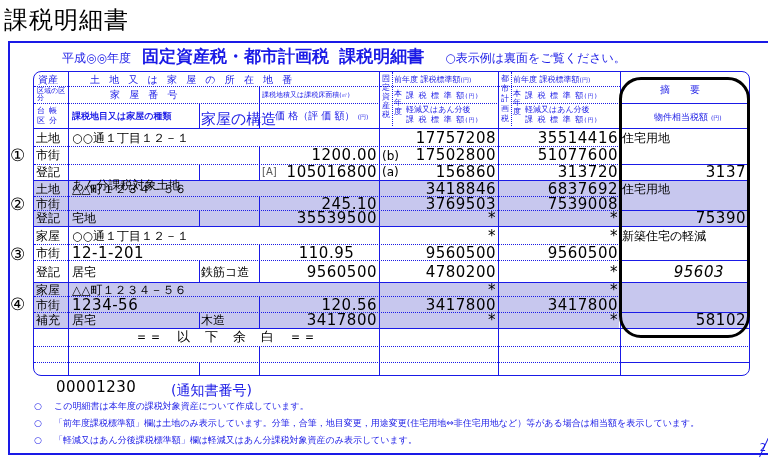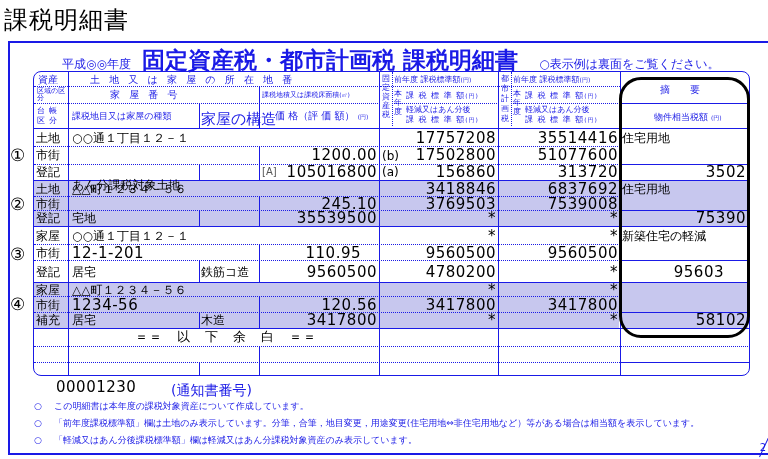--- a/index.html
+++ b/index.html
@@ -4,21 +4,21 @@
 <style>
   * { box-sizing: border-box; margin: 0; padding: 0; }
   html, body { width: 768px; height: 459px; background: #ffffff; overflow: hidden; }
   body { position: relative; font-family: "DejaVu Sans", sans-serif; color: #000; }
 
   .page-heading { position: absolute; left: 4px; top: 4px; font-size: 24px; font-family: "DejaVu Sans", sans-serif; letter-spacing: 1px; }
 
   .doc { position: absolute; left: 8px; top: 41px; width: 762px; height: 414px; border: 2px solid #1a1ae6; border-right: none; }
   .doc-title-row { position: absolute; left: 54px; top: 4px; height: 24px; white-space: nowrap; color: #1a1ae6; }
   .doc-title-year { font-size: 12px; }
-  .doc-title-main { font-size: 23px; font-weight: bold; margin-left: 6px; }
+  .doc-title-main { font-size: 17px; font-weight: bold; margin-left: 6px; font-family: Liberation Mono, monospace; }
   .doc-title-note { font-size: 12px; margin-left: 16px; }
   .hline { position: absolute; height: 0; border-top: 1px solid #1a1ae6; }
   .hdot { position: absolute; height: 0; border-top: 1px dotted #1a1ae6; }
   .vline { position: absolute; width: 0; border-left: 1px solid #1a1ae6; }
   .vdot { position: absolute; width: 0; border-left: 1px dotted #1a1ae6; }
 
   .table-frame { position: absolute; left: 26px; top: 70px; width: 723px; height: 305px; border: 1.5px solid #1a1ae6; border-radius: 8px; }
 
   .hdr { position: absolute; color: #1a1ae6; font-size: 10px; white-space: nowrap; line-height: 1; }
   .hdr-sm { font-size: 8px; }
@@ -114,21 +114,21 @@
 <div class="hdot" style="left:34px;top:312px;width:586px;"></div>
 <div class="hdot" style="left:34px;top:346px;width:716px;"></div>
 <div class="hdot" style="left:34px;top:362px;width:586px;"></div>
 
 <div class="hdr" style="left:38px;top:75px;font-size:10px;">資産</div>
 <div class="hdr hdr-xs" style="left:37px;top:88px;width:30px;line-height:7px;white-space:normal;">区域の区分</div>
 <div class="hdr hdr-sm" style="left:37px;top:106px;width:30px;line-height:10px;white-space:normal;letter-spacing:4px;">台帳区分</div>
 <div class="hdr" style="left:90px;top:75px;letter-spacing:3px;">土 地 又 は 家 屋 の 所 在 地 番</div>
 <div class="hdr" style="left:110px;top:90px;letter-spacing:3px;">家 屋 番 号</div>
 <div class="hdr hdr-xs" style="left:262px;top:92px;"><span>課税地積又は課税床面積</span><span class="yen">(㎡)</span></div>
-<div class="hdr" style="left:72px;top:112px;font-size:9px;">課税地目又は家屋の種類</div>
+<div class="hdr" style="left:72px;top:112px;font-size:9px;font-weight:bold;">課税地目又は家屋の種類</div>
 <div class="hdr" style="left:201px;top:112px;font-size:15px;">家屋の構造</div>
 <div class="hdr" style="left:275px;top:111px;"><span>価 格（評 価 額）</span> <span class="yen">(円)</span></div>
 
 <div class="hdr hdr-sm" style="left:382px;top:74px;width:9px;line-height:9px;white-space:normal;">固定資産税</div>
 <div class="hdr hdr-sm" style="left:394px;top:76px;"><span>前年度 課税標準額</span><span class="yen">(円)</span></div>
 <div class="hdr hdr-sm" style="left:394px;top:89px;width:9px;line-height:9px;white-space:normal;">本年度</div>
 <div class="hdr hdr-sm" style="left:406px;top:92px;letter-spacing:1px;"><span>課 税 標 準 額</span><span class="yen">(円)</span></div>
 <div class="hdr hdr-sm" style="left:406px;top:106px;">軽減又はあん分後</div>
 <div class="hdr hdr-sm" style="left:406px;top:116px;letter-spacing:1px;"><span>課 税 標 準 額</span><span class="yen">(円)</span></div>
 
@@ -154,21 +154,21 @@
   <div class="num" style="left:260px;top:165px;width:117px;">105016800</div>
   <div class="mark" style="left:382px;top:149px;">(b)</div>
   <div class="mark" style="left:382px;top:165px;">(a)</div>
   <div class="num" style="left:400px;top:131px;width:96px;">17757208</div>
   <div class="num" style="left:400px;top:148px;width:96px;">17502800</div>
   <div class="num" style="left:400px;top:165px;width:96px;">156860</div>
   <div class="num" style="left:505px;top:131px;width:113px;">35514416</div>
   <div class="num" style="left:505px;top:148px;width:113px;">51077600</div>
   <div class="num" style="left:505px;top:165px;width:113px;">313720</div>
   <div class="label" style="left:622px;top:131px;">住宅用地</div>
-  <div class="num" style="left:622px;top:165px;width:124px;">3502</div>
+  <div class="num" style="left:622px;top:165px;width:124px;">3137</div>
 </div>
 
 <div>
   <div class="circle-num" style="top:194px;">②</div>
   <div class="label" style="left:36px;top:182px;">土地</div>
   <div class="label" style="left:36px;top:197px;">市街</div>
   <div class="label" style="left:36px;top:211px;">登記</div>
   <div class="label" style="left:72px;top:182px;">△△町１２３４－５６</div>
   <div class="num" style="left:260px;top:197px;width:117px;">245.10</div>
   <div class="label" style="left:72px;top:211px;">宅地</div>
@@ -183,32 +183,32 @@
   <div class="num" style="left:622px;top:211px;width:124px;">75390</div>
 </div>
 
 <div>
   <div class="circle-num" style="top:244px;">③</div>
   <div class="label" style="left:36px;top:229px;">家屋</div>
   <div class="label" style="left:36px;top:246px;">市街</div>
   <div class="label" style="left:36px;top:265px;">登記</div>
   <div class="label" style="left:72px;top:229px;">○○通１丁目１２－１</div>
   <div class="num" style="left:72px;top:246px;text-align:left;">12-1-201</div>
-  <div class="num" style="left:244px;top:246px;width:117px;">110.95</div>
+  <div class="num" style="left:268px;top:246px;width:117px;text-align:center;">110.95</div>
   <div class="label" style="left:72px;top:265px;">居宅</div>
   <div class="label" style="left:201px;top:265px;">鉄筋コ造</div>
   <div class="num" style="left:260px;top:265px;width:117px;">9560500</div>
   <div class="num" style="left:400px;top:229px;width:96px;">*</div>
   <div class="num" style="left:400px;top:246px;width:96px;">9560500</div>
   <div class="num" style="left:400px;top:265px;width:96px;">4780200</div>
   <div class="num" style="left:505px;top:229px;width:113px;">*</div>
   <div class="num" style="left:505px;top:246px;width:113px;">9560500</div>
   <div class="num" style="left:505px;top:265px;width:113px;">*</div>
   <div class="label" style="left:622px;top:229px;">新築住宅の軽減</div>
-  <div class="num" style="left:622px;top:265px;width:102px;">95603</div>
+  <div class="num" style="left:622px;top:265px;width:102px;font-style:italic;">95603</div>
 </div>
 
 <div>
   <div class="circle-num" style="top:294px;">④</div>
   <div class="label" style="left:36px;top:283px;">家屋</div>
   <div class="label" style="left:36px;top:298px;">市街</div>
   <div class="label" style="left:36px;top:313px;">補充</div>
   <div class="label" style="left:72px;top:283px;">△△町１２３４－５６</div>
   <div class="num" style="left:72px;top:298px;text-align:left;">1234-56</div>
   <div class="num" style="left:260px;top:298px;width:117px;">120.56</div>

